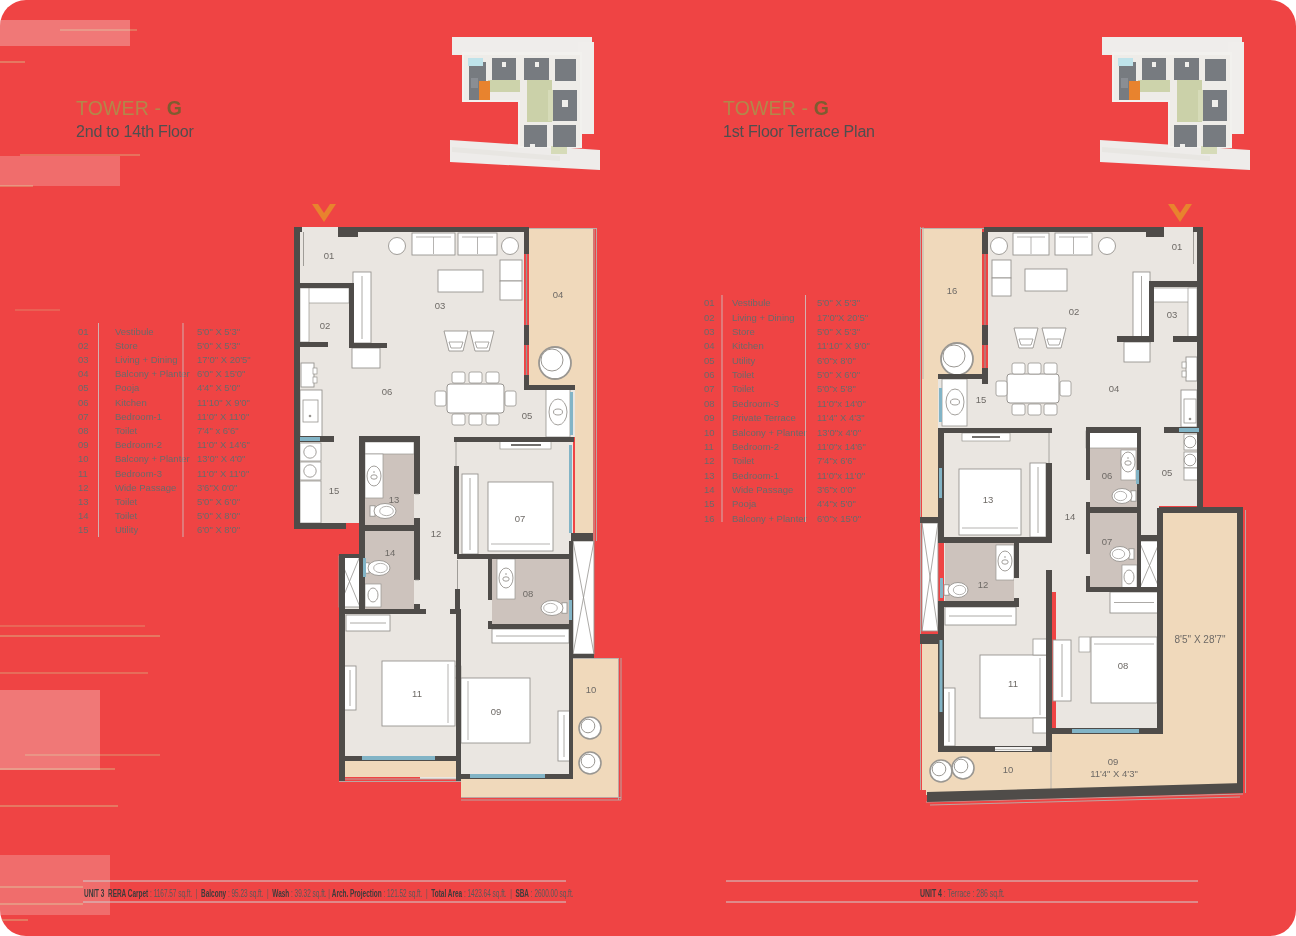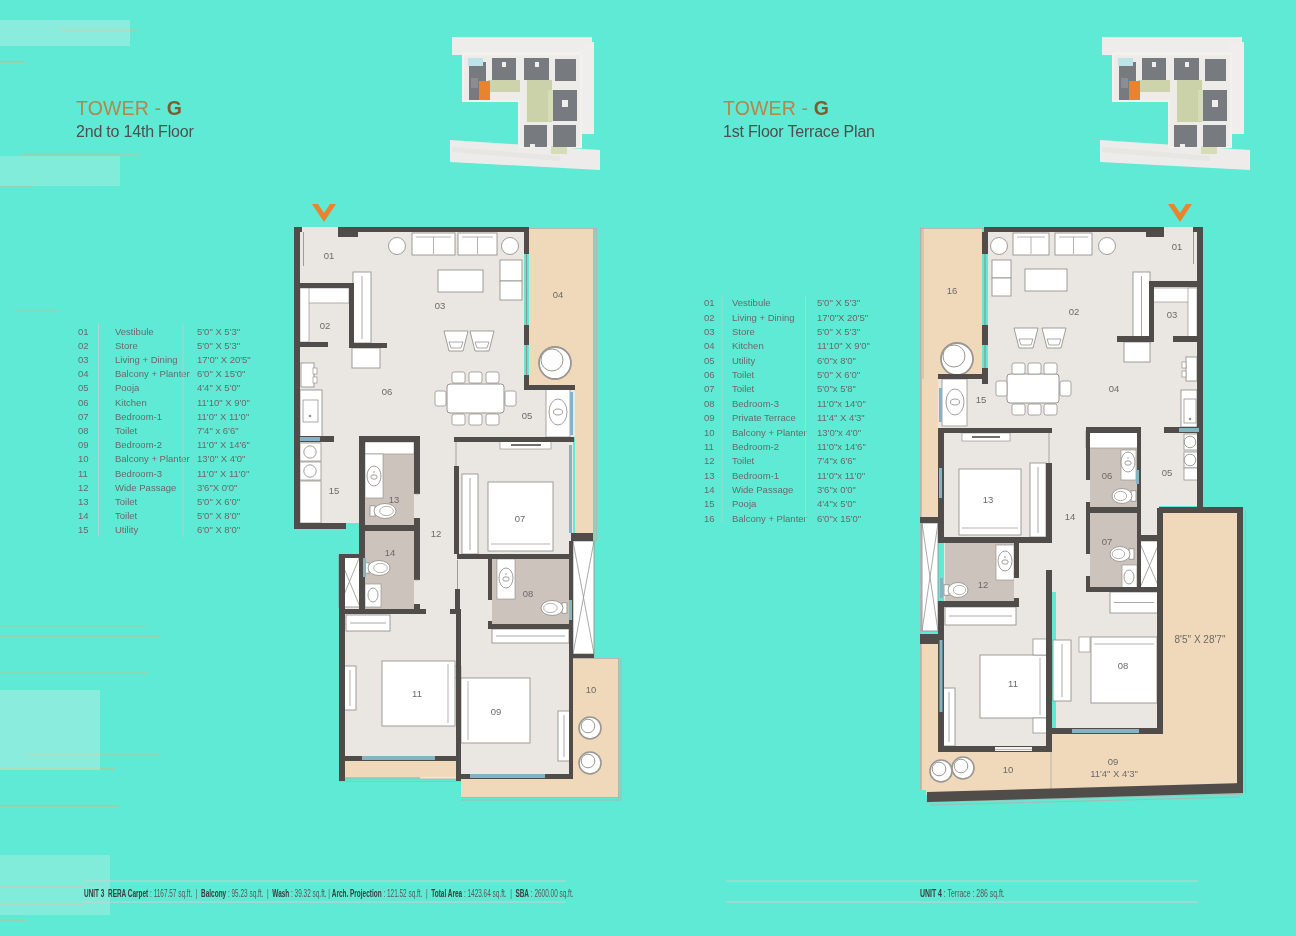--- a/index.html
+++ b/index.html
@@ -1,14 +1,14 @@
 <!DOCTYPE html>
 <html><head><meta charset="utf-8"><style>
 html,body{margin:0;padding:0;background:#fff;}
-#page{position:relative;width:1296px;height:936px;background:#5eead4;overflow:hidden;font-family:"Liberation Sans",sans-serif;}
+#page{position:relative;width:1296px;height:936px;background:#ef4444;overflow:hidden;font-family:"Liberation Sans",sans-serif;border-radius:26px;}
 </style></head><body>
 <div id="page">
 <svg width="1296" height="936" viewBox="0 0 1296 936">
 
 <g>
 <line x1="60" y1="30" x2="137" y2="30" stroke="#d8b884" stroke-width="1" opacity="0.8"></line>
 <line x1="0" y1="62" x2="25" y2="62" stroke="#d8b884" stroke-width="1" opacity="0.9"></line>
 <line x1="20" y1="155" x2="140" y2="155" stroke="#d8b884" stroke-width="1" opacity="0.8"></line>
 <line x1="0" y1="186" x2="33" y2="186" stroke="#d8b884" stroke-width="1" opacity="0.9"></line>
 <line x1="15" y1="310" x2="60" y2="310" stroke="#d8b884" stroke-width="1" opacity="0.5"></line>

